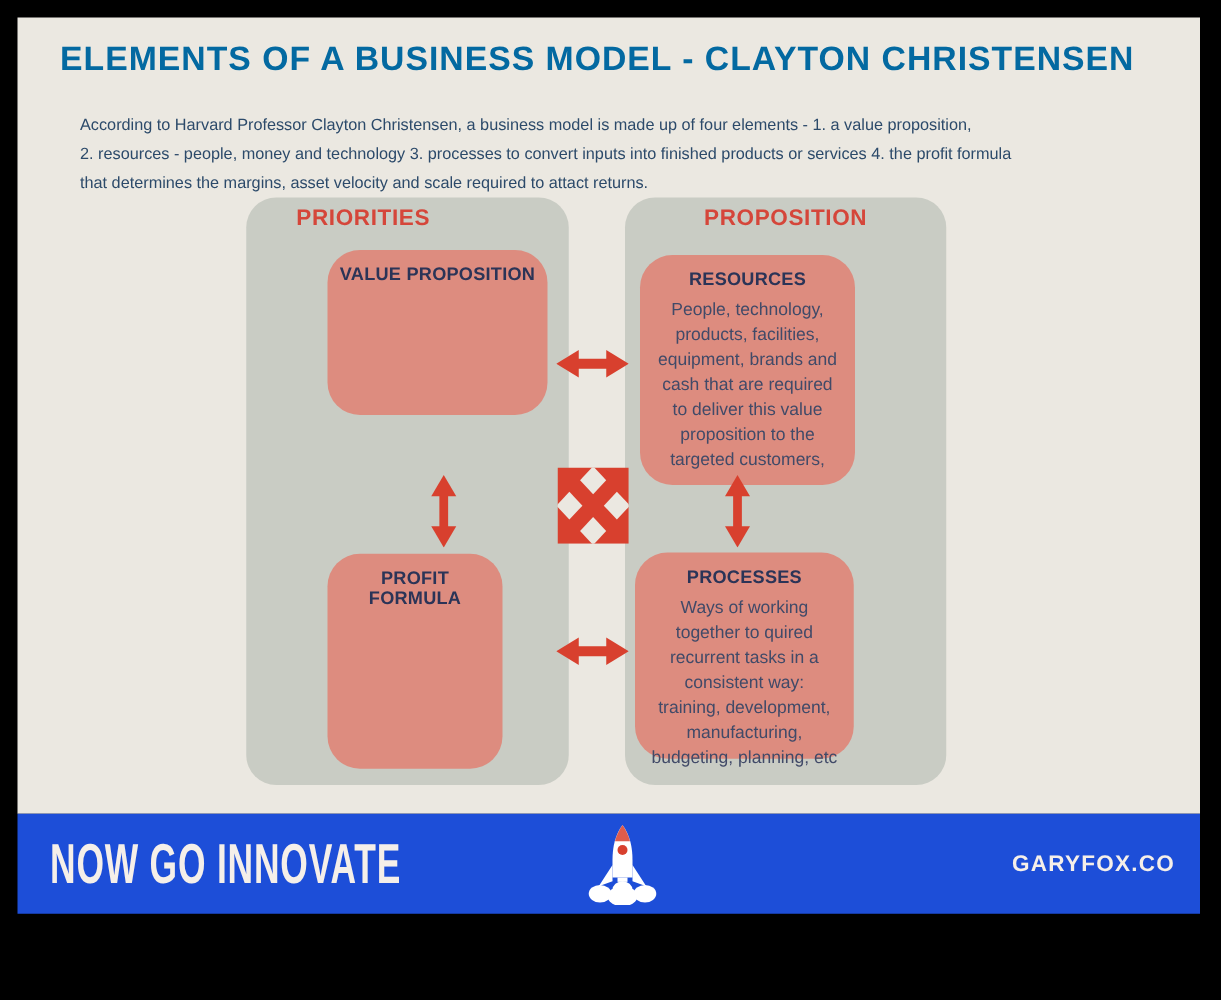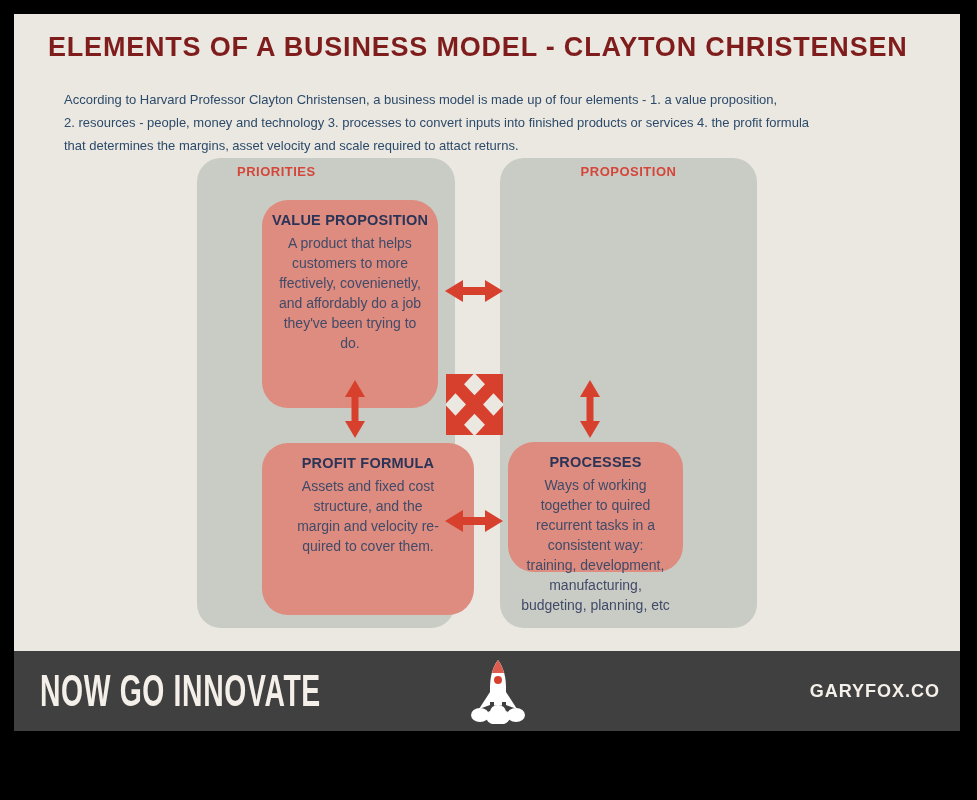--- a/index.html
+++ b/index.html
@@ -6,62 +6,62 @@
   .poster{
     position:relative;width:977px;height:800px;background:#000;overflow:hidden;
     font-family:"Liberation Sans",sans-serif;
   }
   .sheet{
     position:absolute;left:14px;top:14px;width:946px;height:637px;
     background:#ebe8e1;
   }
   .main-title{
     position:absolute;left:34px;top:18px;margin:0;
-    font-size:27px;font-weight:bold;letter-spacing:0.8px;color:#7f1d1d;
+    font-size:27px;font-weight:bold;letter-spacing:0.8px;color:#0369a1;
     white-space:nowrap;
   }
   .description{
     position:absolute;left:34px;top:58px;margin:16px;
     font-size:13px;line-height:23px;color:#2c4a6a;
     white-space:pre-line;
   }
   .panel{
     position:absolute;top:144px;height:470px;background:#c9ccc4;border-radius:24px;
   }
   .panel-left{left:183px;width:258px;}
   .panel-right{left:486px;width:257px;}
   .panel-header{
     position:absolute;top:6px;margin:0;
-    font-size:13px;font-weight:bold;letter-spacing:0.5px;color:#d5463a;
+    font-size:18px;font-weight:bold;letter-spacing:0.5px;color:#d5463a;
     white-space:nowrap;
   }
   .panel-left .panel-header{left:40px;}
   .panel-right .panel-header{left:0;width:100%;text-align:center;}
   .box{
     position:absolute;background:#dd8c7f;border-radius:26px;
     box-sizing:border-box;padding:12px 4px 6px 4px;text-align:center;
   }
-  .box-vp{left:65px;top:42px;width:176px;height:208px;}
+  .box-vp{left:65px;top:42px;width:176px;height:132px;}
   .box-res{left:12px;top:46px;width:172px;height:184px;}
-  .box-pf{left:65px;top:285px;width:212px;height:172px;}
-  .box-proc{left:8px;top:284px;width:175px;height:130px;}
+  .box-pf{left:65px;top:285px;width:140px;height:172px;}
+  .box-proc{left:8px;top:284px;width:175px;height:165px;}
   .box-title{
     margin:0 0 5px 0;font-size:14.5px;font-weight:bold;color:#2b3457;letter-spacing:0.2px;
   }
   .box-body{
     margin:0;font-size:14px;line-height:20px;color:#414a68;white-space:pre-line;
   }
   .connector,.center-icon{position:absolute;}
   .arrow-h-top{left:431px;top:265px;}
   .arrow-h-bottom{left:431px;top:495px;}
   .arrow-v-left{left:330px;top:366px;}
   .arrow-v-right{left:565px;top:366px;}
   .center-icon{left:432px;top:360px;}
   .footer-bar{
-    position:absolute;left:14px;top:651px;width:946px;height:80px;background:#404040;
+    position:absolute;left:14px;top:651px;width:946px;height:80px;background:#1d4ed8;
   }
   .tagline{
     position:absolute;left:26px;top:50%;transform:translateY(-50%);
     margin:0;color:#f5efe9;font-size:45px;font-weight:bold;white-space:nowrap;
   }
   .tagline-inner{
     display:inline-block;transform:scaleX(0.63);transform-origin:left center;
     letter-spacing:1px;
   }
   .site-link{
@@ -79,40 +79,40 @@
     <h1 class="main-title">ELEMENTS OF A BUSINESS MODEL - CLAYTON CHRISTENSEN</h1>
     <p class="description">According to Harvard Professor Clayton Christensen, a business model is made up of four elements - 1. a value proposition,
 2. resources - people, money and technology 3. processes to convert inputs into finished products or services 4. the profit formula
 that determines the margins, asset velocity and scale required to attact returns.</p>
 
     <div class="panel panel-left">
       <h2 class="panel-header">PRIORITIES</h2>
 
       <div class="box box-vp">
         <h3 class="box-title">VALUE PROPOSITION</h3>
-        <p class="box-body">A product that helps
-customers to more
-ffectively, covenienetly,
-and affordably do a job
-they've been trying to
-do.</p>
       </div>
 
       <div class="box box-pf">
         <h3 class="box-title">PROFIT FORMULA</h3>
-        <p class="box-body">Assets and fixed cost
-structure, and the
-margin and velocity re-
-quired to cover them.</p>
       </div>
     </div>
 
     <div class="panel panel-right">
       <h2 class="panel-header">PROPOSITION</h2>
 
+      <div class="box box-res">
+        <h3 class="box-title">RESOURCES</h3>
+        <p class="box-body">People, technology,
+products, facilities,
+equipment, brands and
+cash that are required
+to deliver this value
+proposition to the
+targeted customers,</p>
+      </div>
 
       <div class="box box-proc">
         <h3 class="box-title">PROCESSES</h3>
         <p class="box-body">Ways of working
 together to quired
 recurrent tasks in a
 consistent way:
 training, development,
 manufacturing,
 budgeting, planning, etc</p>

